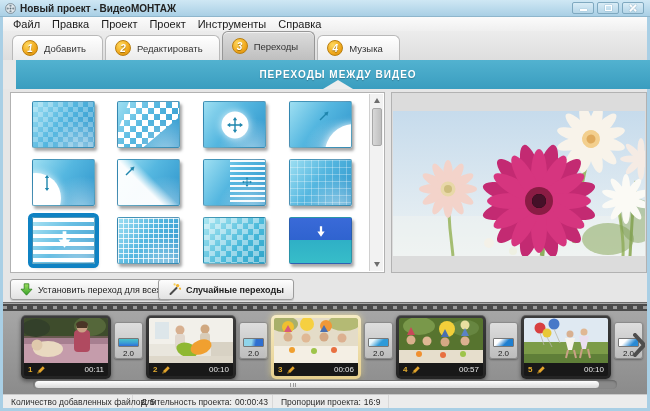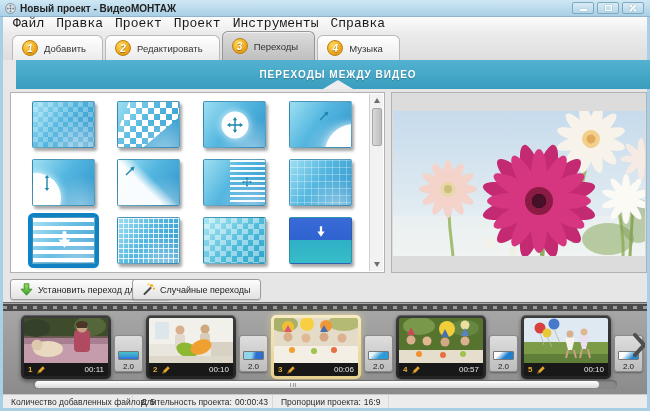--- a/index.html
+++ b/index.html
@@ -17,21 +17,21 @@
   .wc-btn{width:22px;height:12px;border:1px solid #7fa9c0;border-radius:2px;
     background:linear-gradient(#d9ecf6,#b5d6e8);display:flex;align-items:center;justify-content:center;position:relative;cursor:default;}
   .wc-min i{display:block;width:7px;height:2px;background:#fff;box-shadow:0 0 1px #5d8aa4;margin-top:4px;}
   .wc-max i{display:block;width:7px;height:6px;border:1.5px solid #fff;box-shadow:0 0 1px #5d8aa4;}
   .wc-close i,.wc-close b{position:absolute;left:50%;top:50%;width:9px;height:2px;background:#fff;box-shadow:0 0 1px #5d8aa4;}
   .wc-close i{transform:translate(-50%,-50%) rotate(45deg);}
   .wc-close b{transform:translate(-50%,-50%) rotate(-45deg);}
   
   .menubar{position:absolute;left:3px;top:17px;width:644px;height:14px;background:linear-gradient(#fbfbfb,#efefef);
     display:flex;align-items:center;padding-left:4px;}
-  .menu-item{font-size:13px;color:#1a1a1a;padding:0 6px;line-height:14px;cursor:default;font-family:Liberation Mono, monospace;}
+  .menu-item{font-size:11px;color:#1a1a1a;padding:0 6px;line-height:14px;cursor:default;}
   
   .tabbar{position:absolute;left:3px;top:31px;width:644px;height:29px;background:linear-gradient(#ececec,#dedede);}
   .tabs{position:absolute;left:9px;bottom:0;display:flex;align-items:flex-end;}
   .tab{height:25px;display:flex;align-items:center;gap:6px;padding:0 16px 0 9px;margin-right:2px;
     background:linear-gradient(#ffffff,#ebebeb);border:1px solid #b9b9b9;border-bottom:none;
     border-radius:6px 6px 0 0;cursor:default;}
   .tab.active{height:29px;background:linear-gradient(#dcdcdc,#bfbfbf);border-color:#979797;
     box-shadow:inset 0 1px 0 #f2f2f2;}
   .tab-badge{width:16px;height:16px;border-radius:50%;flex:0 0 16px;
     background:radial-gradient(circle at 35% 30%,#ffd95e,#f0a81c 60%,#d88a08);
@@ -79,36 +79,36 @@
   .tri-up{width:0;height:0;border-left:3.5px solid transparent;border-right:3.5px solid transparent;border-bottom:5px solid #6e6e6e;}
   .tri-down{width:0;height:0;border-left:3.5px solid transparent;border-right:3.5px solid transparent;border-top:5px solid #6e6e6e;}
   .vs-thumb{position:absolute;left:1.5px;top:14px;width:10px;height:38px;background:linear-gradient(90deg,#d8d8d8,#bfbfbf);border:1px solid #a8a8a8;border-radius:2px;cursor:grab;}
   
   .preview-panel{position:absolute;left:391px;top:92px;width:256px;height:181px;background:#dcdcdc;border:1px solid #b2b2b2;}
   .preview-photo{position:absolute;left:1px;top:18px;width:252px;height:145px;overflow:hidden;}
   
   .btn{position:absolute;top:279px;height:21px;display:flex;align-items:center;gap:5px;padding:0 9px;
     background:linear-gradient(#fdfdfd,#e2e2e2);border:1px solid #9c9c9c;border-radius:3px;
     font-size:9px;color:#222;cursor:pointer;box-shadow:0 1px 1px rgba(0,0,0,.15);}
-  .btn-setall{left:10px;} .btn-random{left:132px;}
+  .btn-setall{left:10px;} .btn-random{left:158px;font-weight:bold;}
   
   .timeline{position:absolute;left:3px;top:302px;width:644px;height:92px;
     background:linear-gradient(#a9a9a9,#8b8b8b);border-top:1px solid #6d6d6d;}
   .perf{position:absolute;left:0;top:1px;width:644px;height:7px;background-color:#4a4a4a;
     background-image:repeating-linear-gradient(90deg,#9b9b9b 0 4px,rgba(0,0,0,0) 4px 10px);
     background-size:10px 3px;background-position:0 center;background-repeat:repeat-x;}
   .clip{position:absolute;top:12px;width:90px;height:64px;border-radius:5px;background:linear-gradient(#3c3c3c,#232323);
     padding:3px;box-shadow:0 2px 4px rgba(0,0,0,.45),inset 0 1px 0 rgba(255,255,255,.18);cursor:pointer;}
   .clip.selected{background:linear-gradient(#f7ecc4,#e6cf8e);box-shadow:0 0 6px rgba(250,235,170,.9),0 2px 4px rgba(0,0,0,.4);}
   .clip-img{width:84px;height:45px;border-radius:2px 2px 0 0;overflow:hidden;display:block;}
   .clip-bar{width:84px;height:13px;background:#181818;border-radius:0 0 2px 2px;display:flex;align-items:center;padding:0 4px;gap:4px;}
   .clip-num{font-size:8px;font-weight:bold;color:#e5ad2f;}
   .clip-edit{display:flex;align-items:center;cursor:pointer;}
   .clip-dur{margin-left:auto;font-size:8px;color:#e8e8e8;}
-  .chip{position:absolute;top:32px;width:29px;height:37px;background:linear-gradient(#dedede,#bdbdbd);
+  .chip{position:absolute;top:19px;width:29px;height:37px;background:linear-gradient(#dedede,#bdbdbd);
     border:1px solid #8b8b8b;border-radius:3px;display:flex;flex-direction:column;align-items:center;padding-top:15px;cursor:pointer;
     box-shadow:0 1px 2px rgba(0,0,0,.35);}
   .chip-thumb{width:21px;height:17px;border:1px solid #777;border-radius:1px;}
   .ct-v1{background:linear-gradient(180deg,#49c2c9 0%,#3a9fd4 55%,#2f6fd8 100%);}
   .ct-v2{background:linear-gradient(100deg,#8fd4ea 40%,#2f6fd0 62%);}
   .ct-v3{background:linear-gradient(135deg,#eaf7fc 22%,#2e9ad8 60%);}
   .ct-v4{background:linear-gradient(135deg,#ffffff 28%,#1f7fd0 62%);}
   .ct-v5{background:linear-gradient(135deg,#ffffff 32%,#2a8ad4 72%);}
   .chip-val{font-size:8px;color:#1a1a1a;margin-top:2px;}
   .tl-next{position:absolute;right:2px;top:30px;cursor:pointer;}

